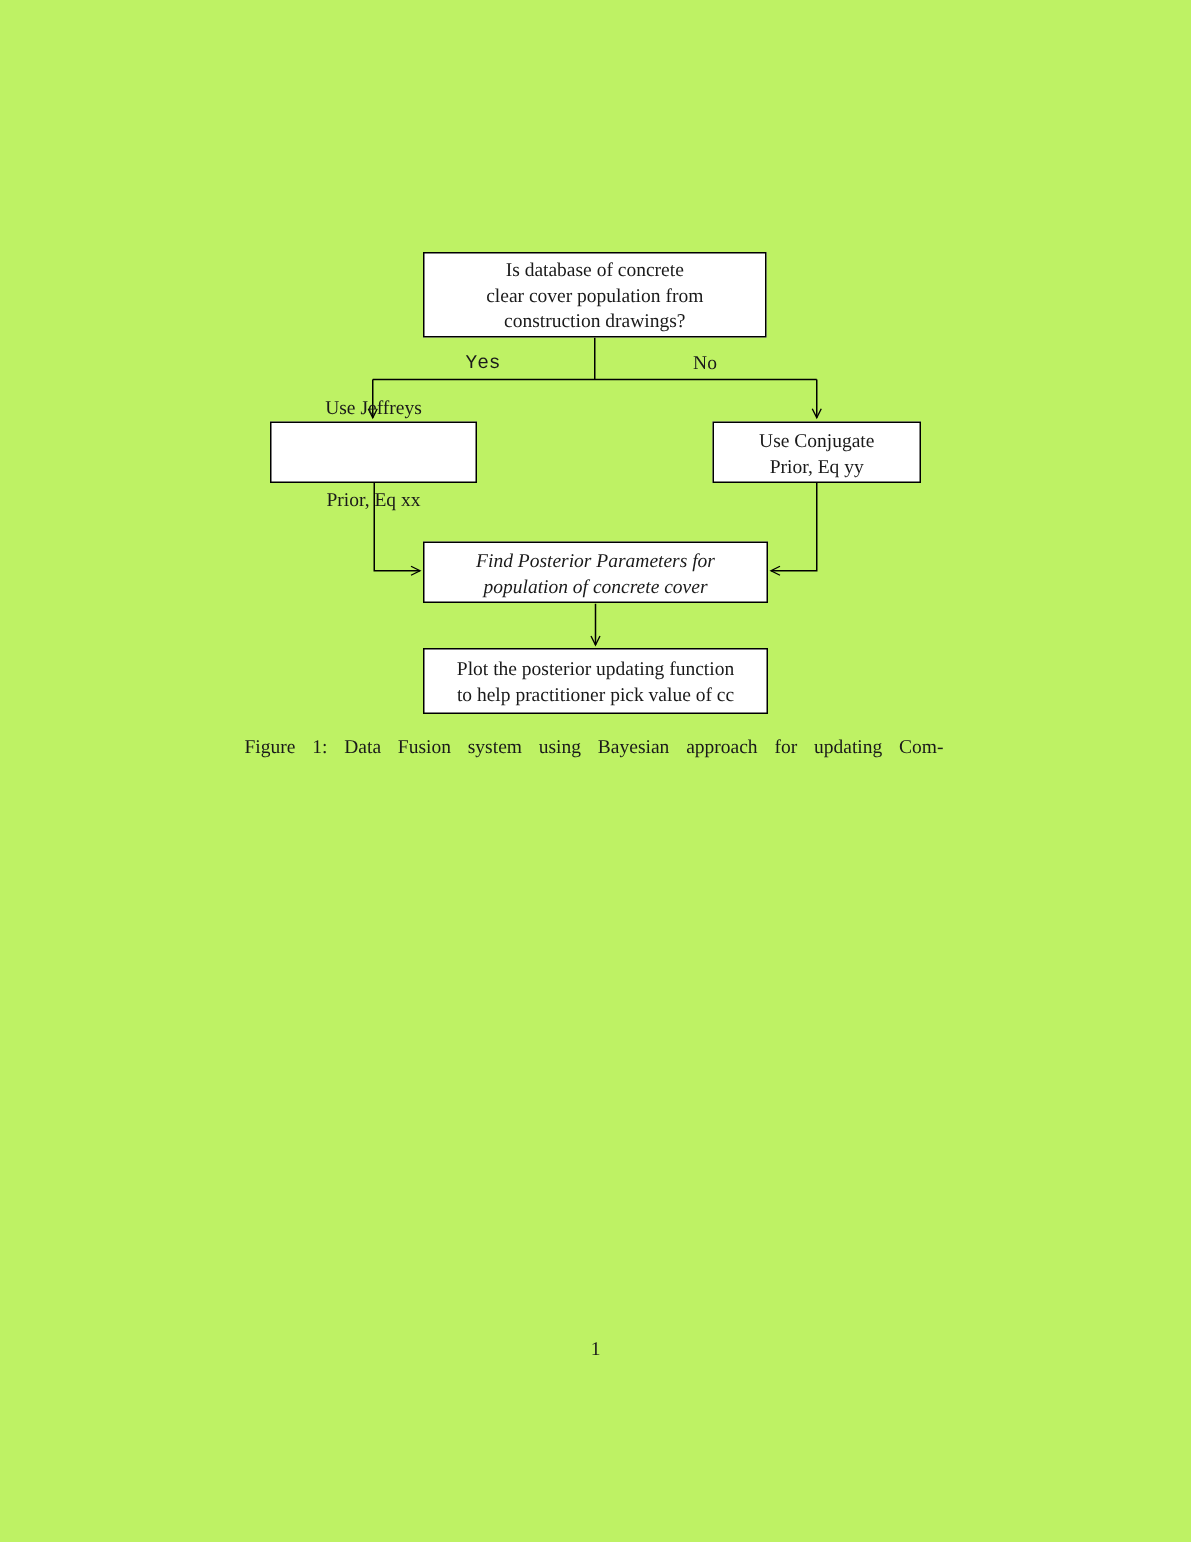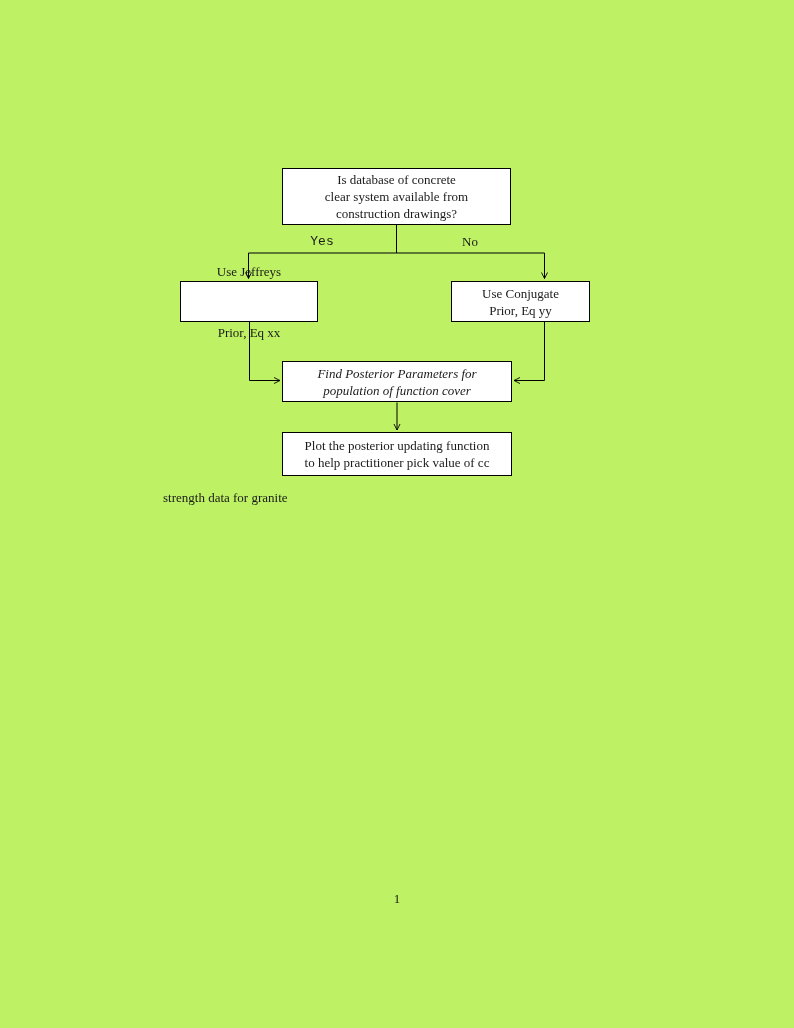--- a/index.html
+++ b/index.html
@@ -31,21 +31,21 @@
     flex-direction: column;
     justify-content: center;
     align-items: center;
     text-align: center;
     font-size: 13px;
     line-height: 17px;
     color: #1a1a1a;
   }
   .box-top    { left: 282px; top: 168px; width: 229px; height: 57px; }
   .box-left   { left: 180px; top: 281px; width: 138px; height: 41px; gap: 44px; }
-  .box-right  { left: 451px; top: 281px; width: 139px; height: 41px; }
+  .box-right  { left: 475px; top: 281px; width: 139px; height: 41px; }
   .box-middle { left: 282px; top: 361px; width: 230px; height: 41px; font-style: italic; }
   .box-bottom { left: 282px; top: 432px; width: 230px; height: 44px; }
   .edge-label {
     position: absolute;
     top: 234px;
     transform: translateX(-50%);
     font-size: 13px;
     line-height: 16px;
     color: #1a1a1a;
     white-space: nowrap;
@@ -96,46 +96,46 @@
     <path d="M396.5 225 V253 M248.5 253 H544.5" fill="none" stroke="#000" stroke-width="1"></path>
     <path d="M248.5 253 V278.5" fill="none" stroke="#000" stroke-width="1" marker-end="url(#arrow)"></path>
     <path d="M544.5 253 V278.5" fill="none" stroke="#000" stroke-width="1" marker-end="url(#arrow)"></path>
     <path d="M249.5 321.5 V380.5 H280" fill="none" stroke="#000" stroke-width="1" marker-end="url(#arrow)"></path>
     <path d="M544.5 321.5 V380.5 H514" fill="none" stroke="#000" stroke-width="1" marker-end="url(#arrow)"></path>
     <path d="M397 402.5 V430" fill="none" stroke="#000" stroke-width="1" marker-end="url(#arrow)"></path>
   </svg>
 
   <div class="fc-box box-top">
     <div>Is database of concrete</div>
-    <div>clear system available from</div>
+    <div>clear cover population from</div>
     <div>construction drawings?</div>
   </div>
 
   <div class="edge-label edge-label-yes">Yes</div>
   <div class="edge-label edge-label-no">No</div>
 
   <div class="fc-box box-left">
     <div>Use Jeffreys</div>
     <div>Prior, Eq xx</div>
   </div>
 
   <div class="fc-box box-right">
     <div>Use Conjugate</div>
     <div>Prior, Eq yy</div>
   </div>
 
   <div class="fc-box box-middle">
     <div>Find Posterior Parameters for</div>
-    <div>population of function cover</div>
+    <div>population of concrete cover</div>
   </div>
 
   <div class="fc-box box-bottom">
     <div>Plot the posterior updating function</div>
     <div>to help practitioner pick value of cc</div>
   </div>
 
   <div class="caption">
-    <div>strength data for granite</div>
+    <div class="just">Figure 1: Data Fusion system using Bayesian approach for updating Com-</div>
   </div>
 
   <div class="page-number">1</div>
 
 </div>
 
 </body></html>

